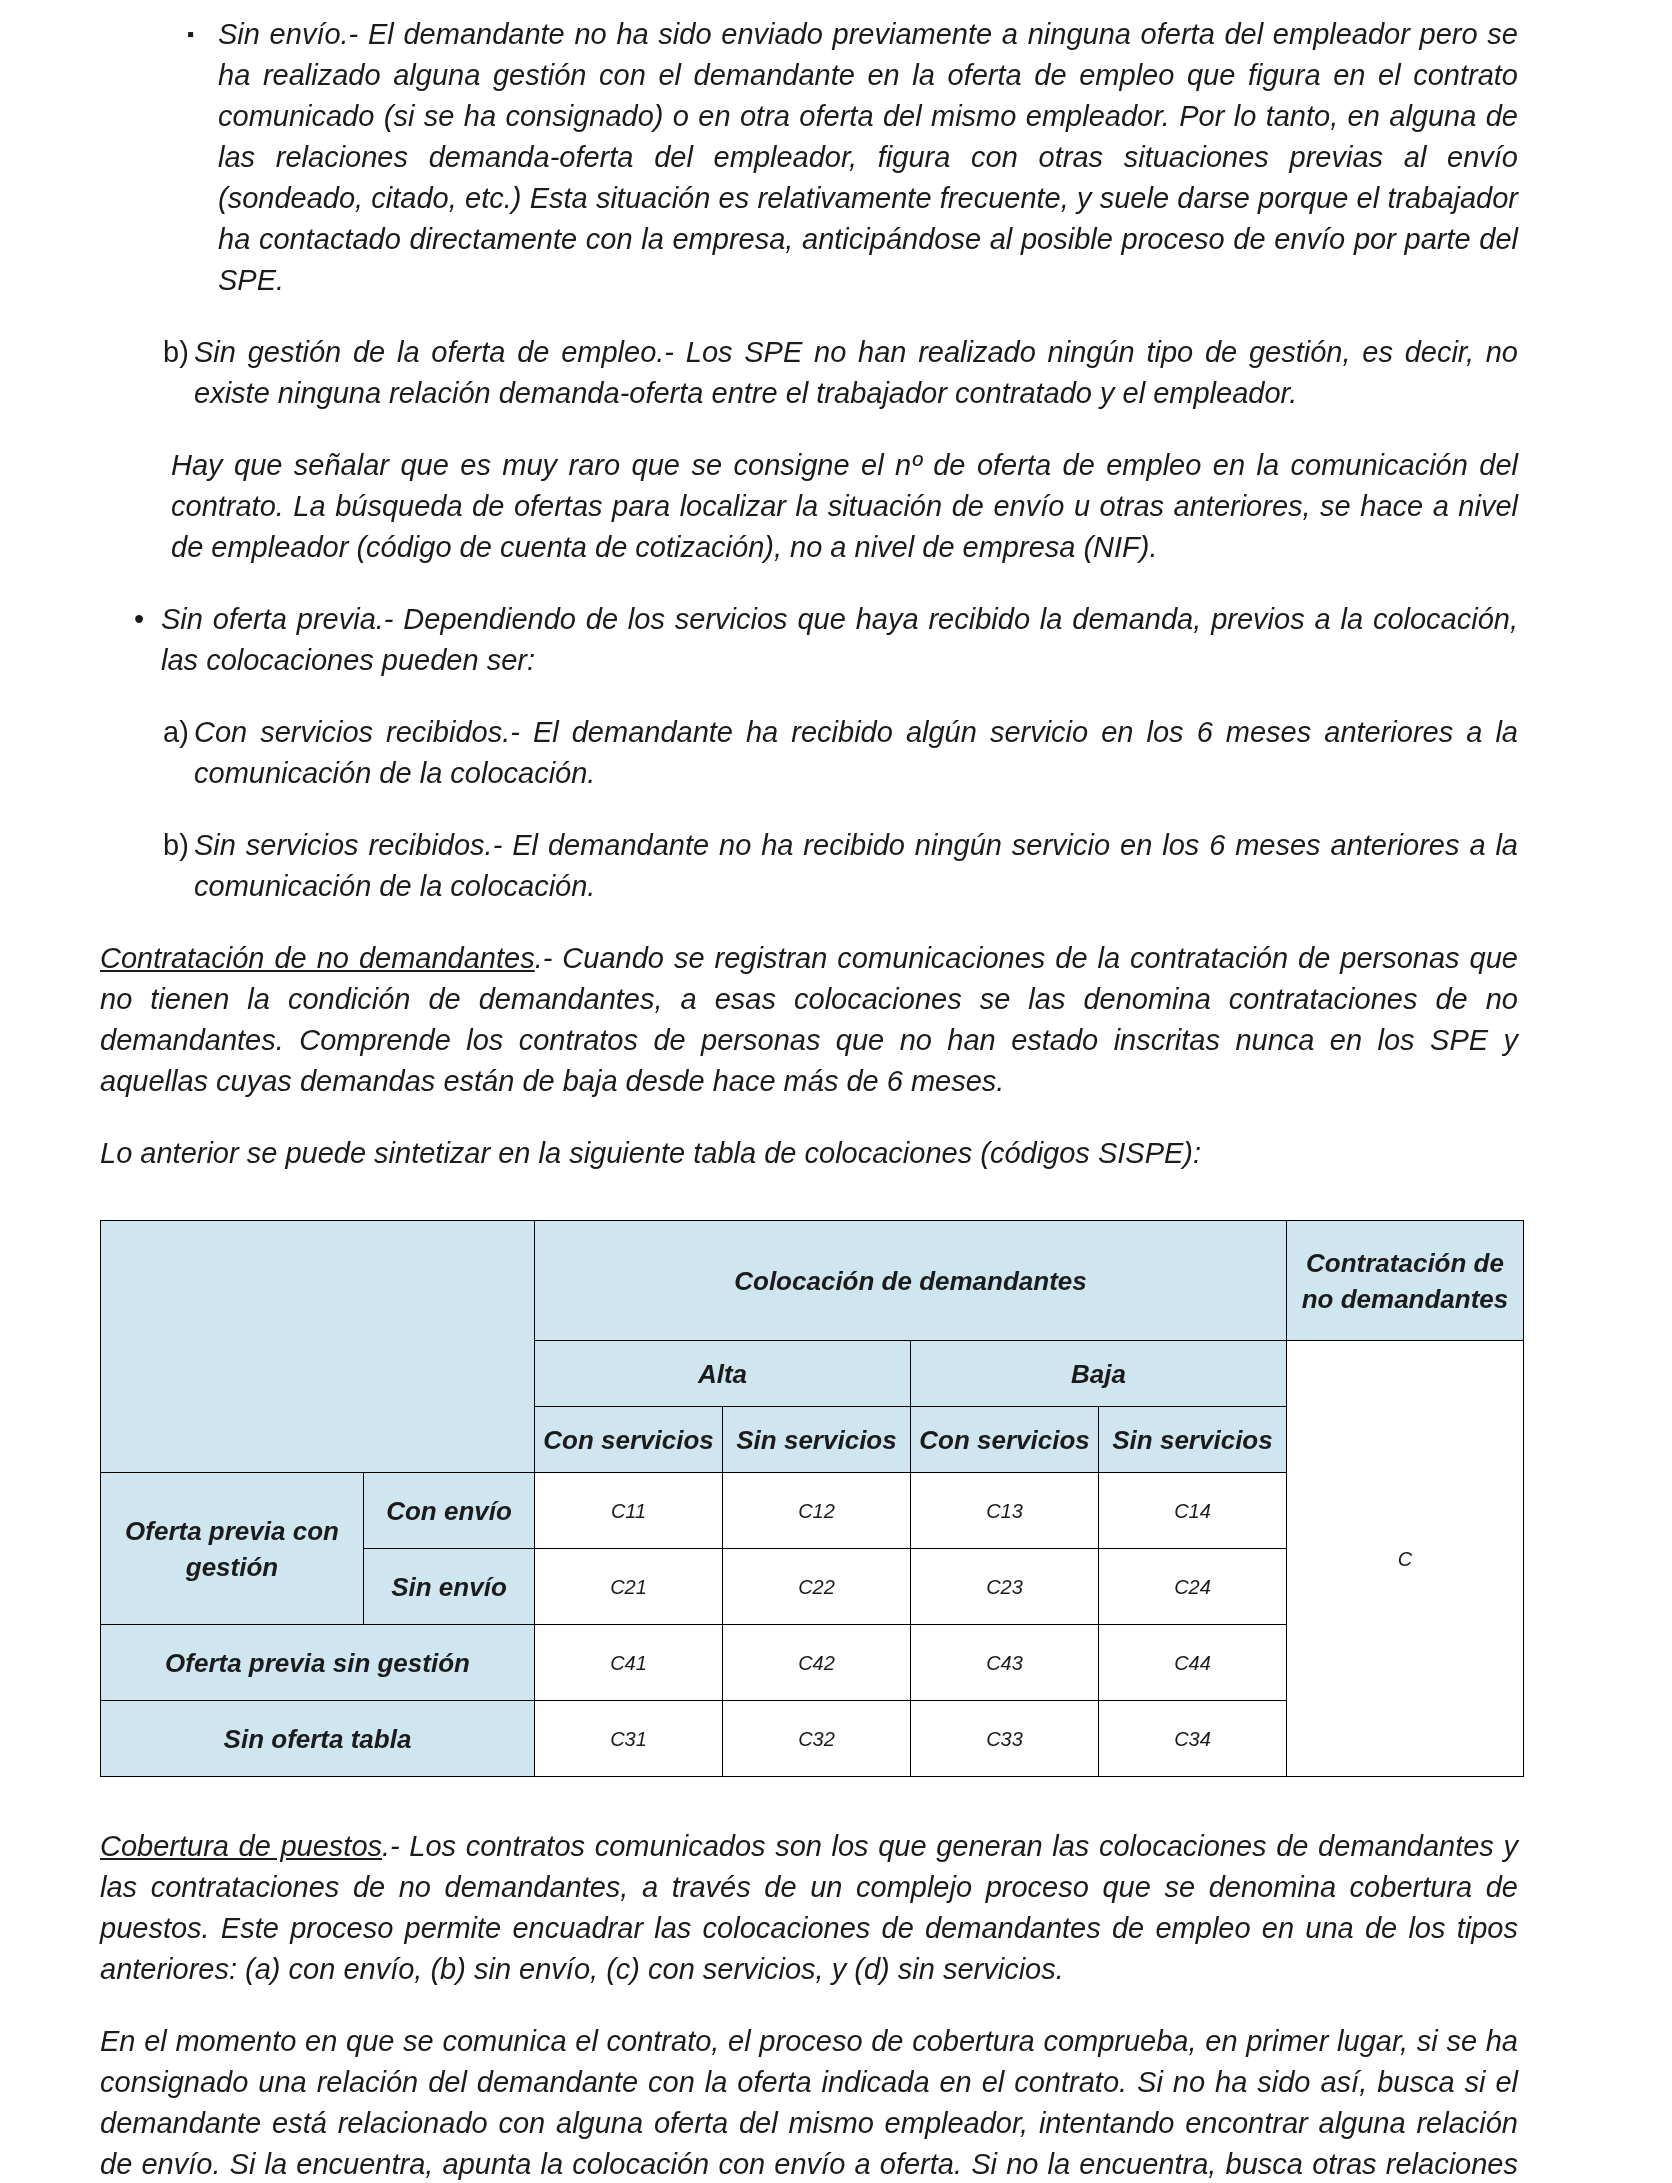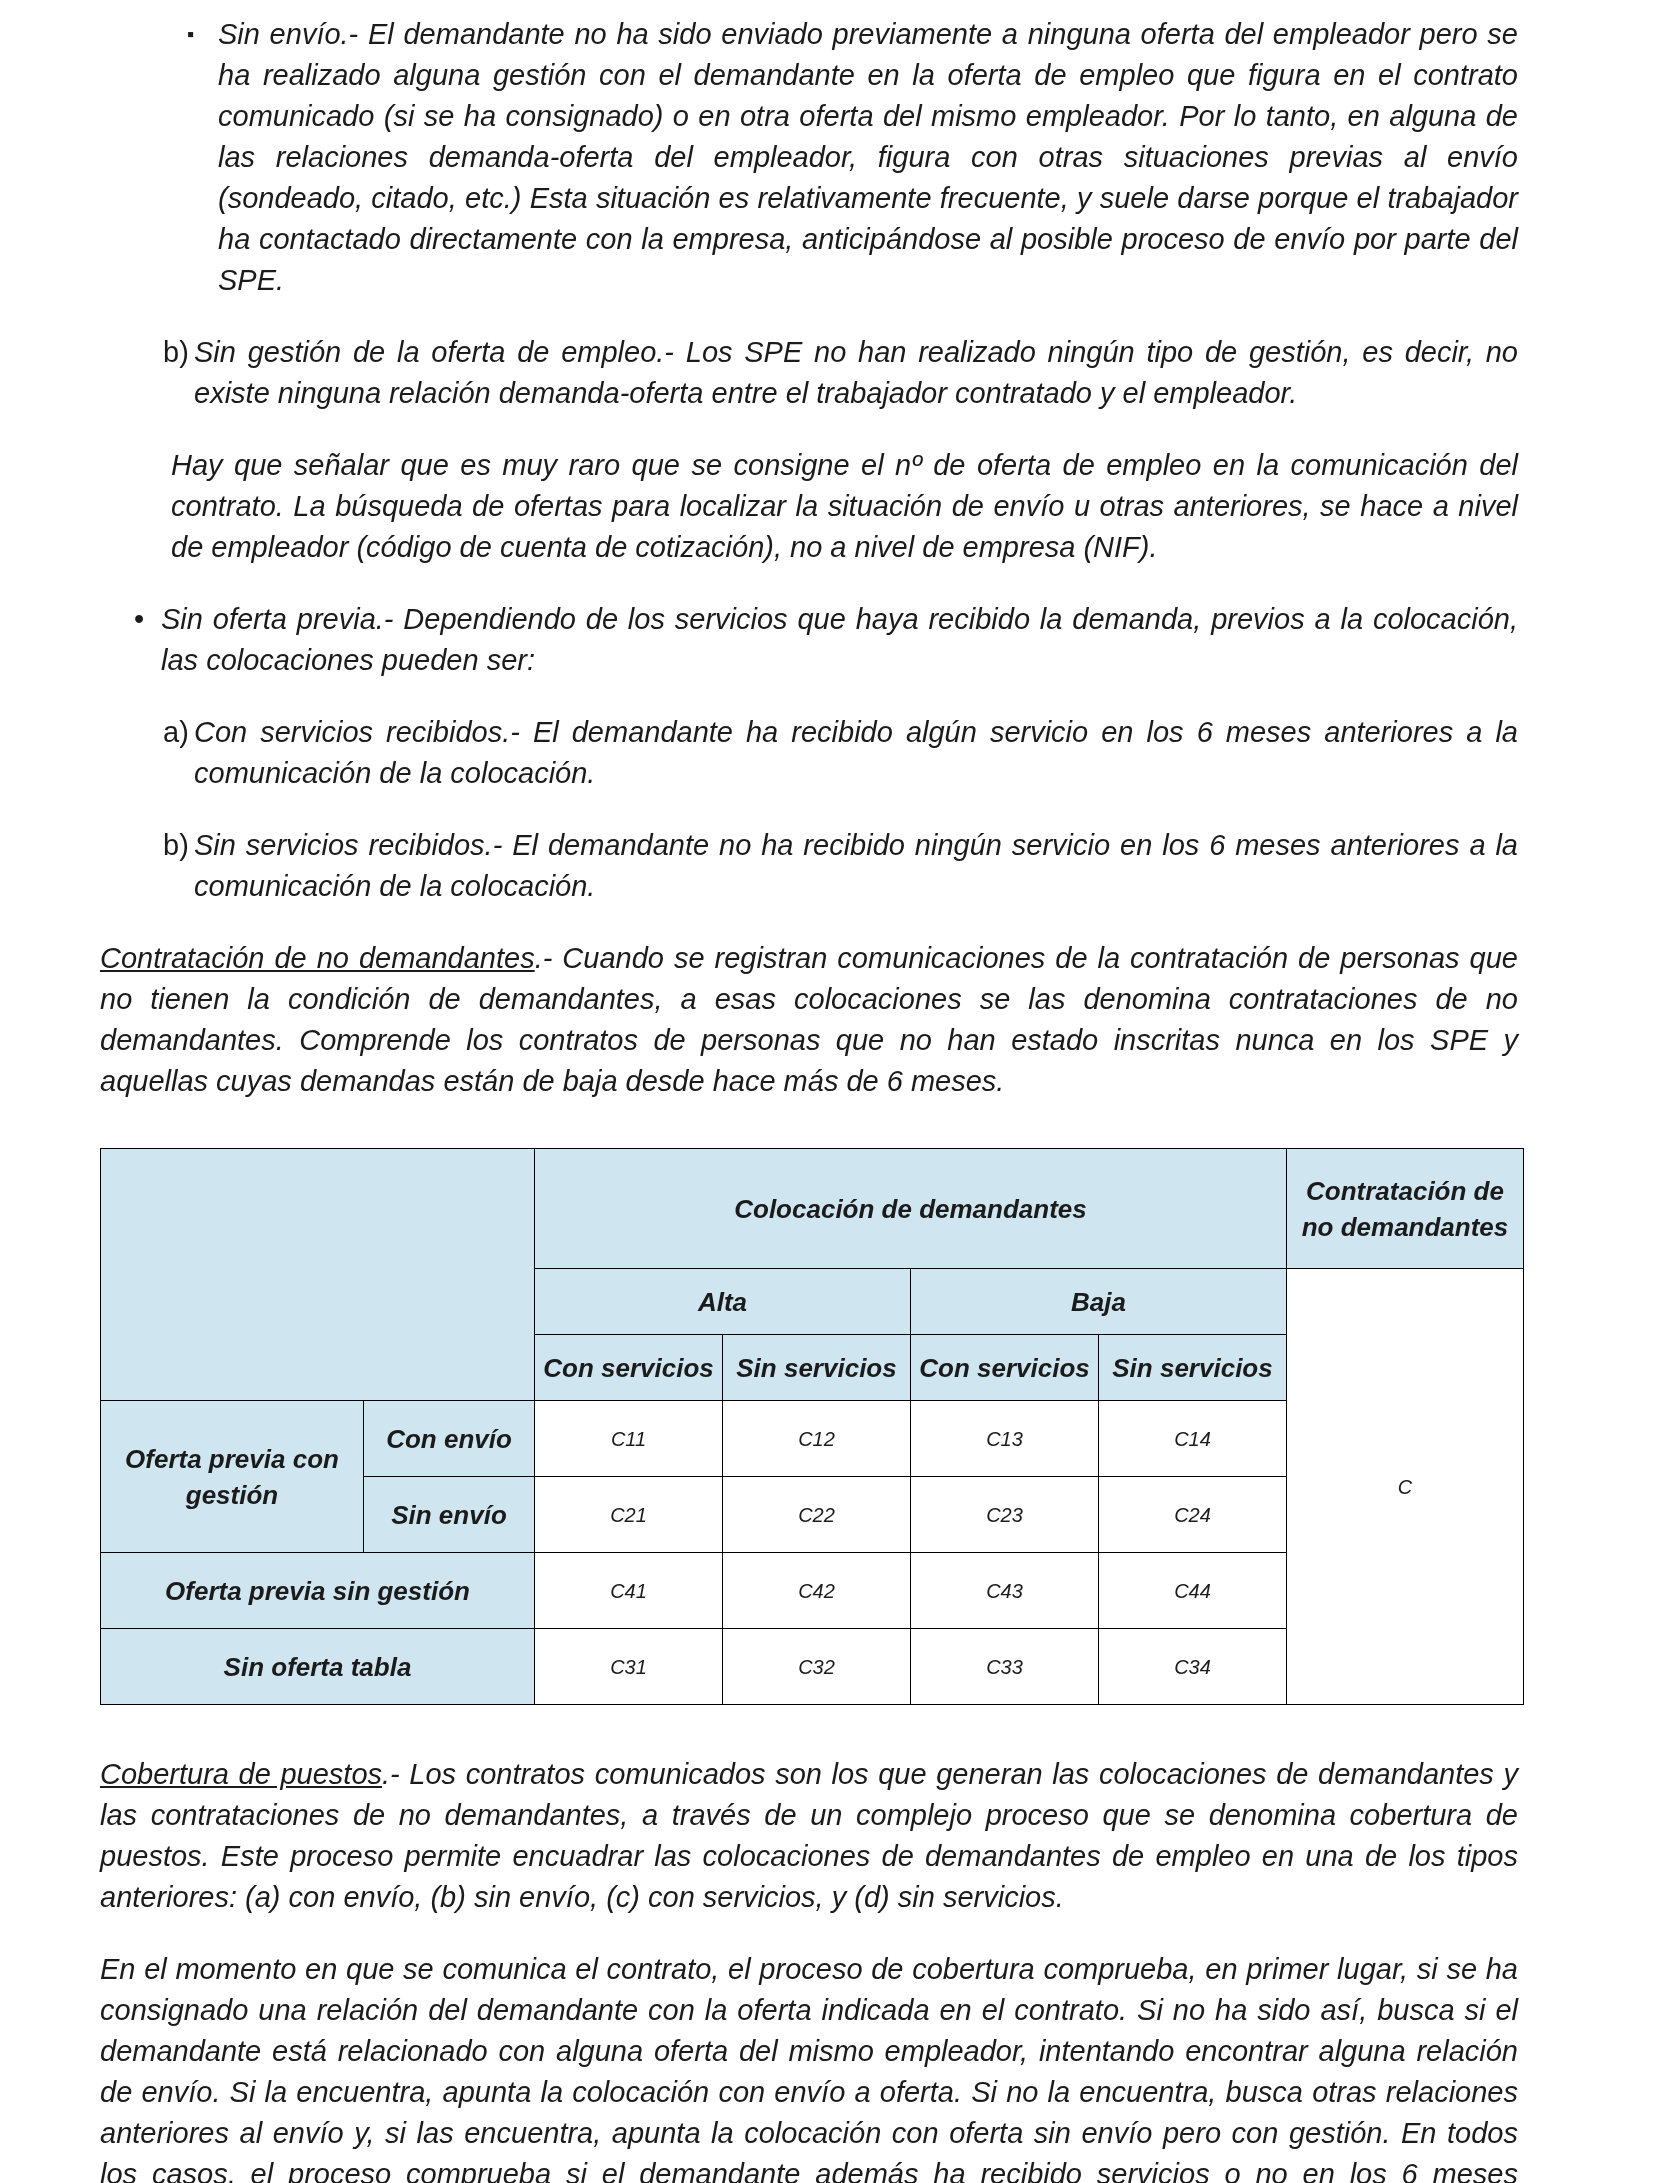--- a/index.html
+++ b/index.html
@@ -92,20 +92,23 @@
 
   <div class="block li indent-item">
     <span class="marker">b)</span>
     <p class="li-text">Sin servicios recibidos.- El demandante no ha recibido ningún servicio en los 6 meses anteriores a la comunicación de la colocación.</p>
   </div>
 
   <div class="block">
     <p class="just"><span class="lead-underline">Contratación de no demandantes</span><span>.- Cuando se registran comunicaciones de la contratación de personas que no tienen la condición de demandantes, a esas colocaciones se las denomina contrataciones de no demandantes. Comprende los contratos de personas que no han estado inscritas nunca en los SPE y aquellas cuyas demandas están de baja desde hace más de 6 meses.</span></p>
   </div>
 
+  <div class="block">
+    <p class="just">Lo anterior se puede sintetizar en la siguiente tabla de colocaciones (códigos SISPE):</p>
+  </div>
 
   <div class="tbl-wrap">
     <table class="tbl">
       <colgroup>
         <col style="width:263px">
           <col style="width:171px">
         <col style="width:188px">
           <col style="width:188px">
         <col style="width:188px">
           <col style="width:188px">

